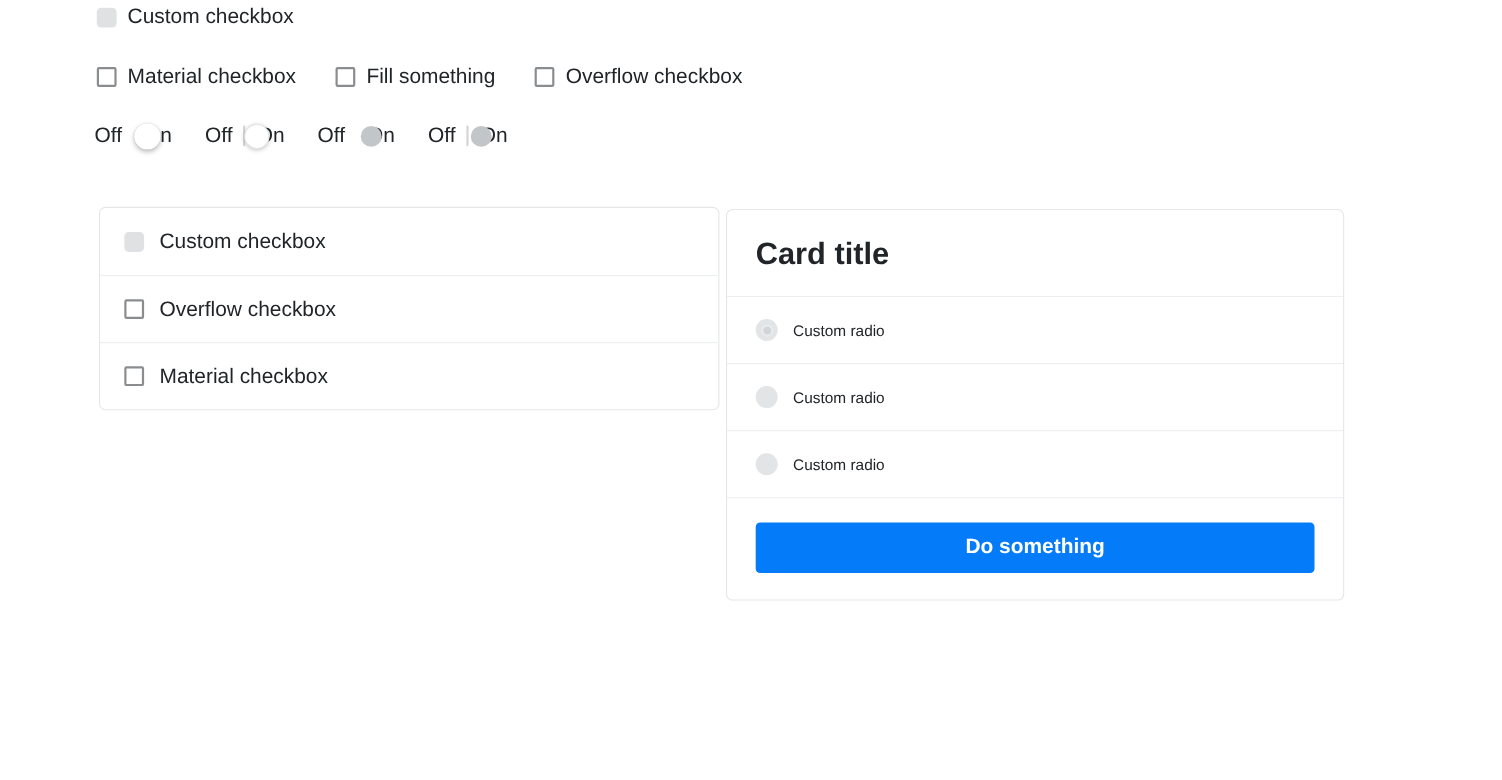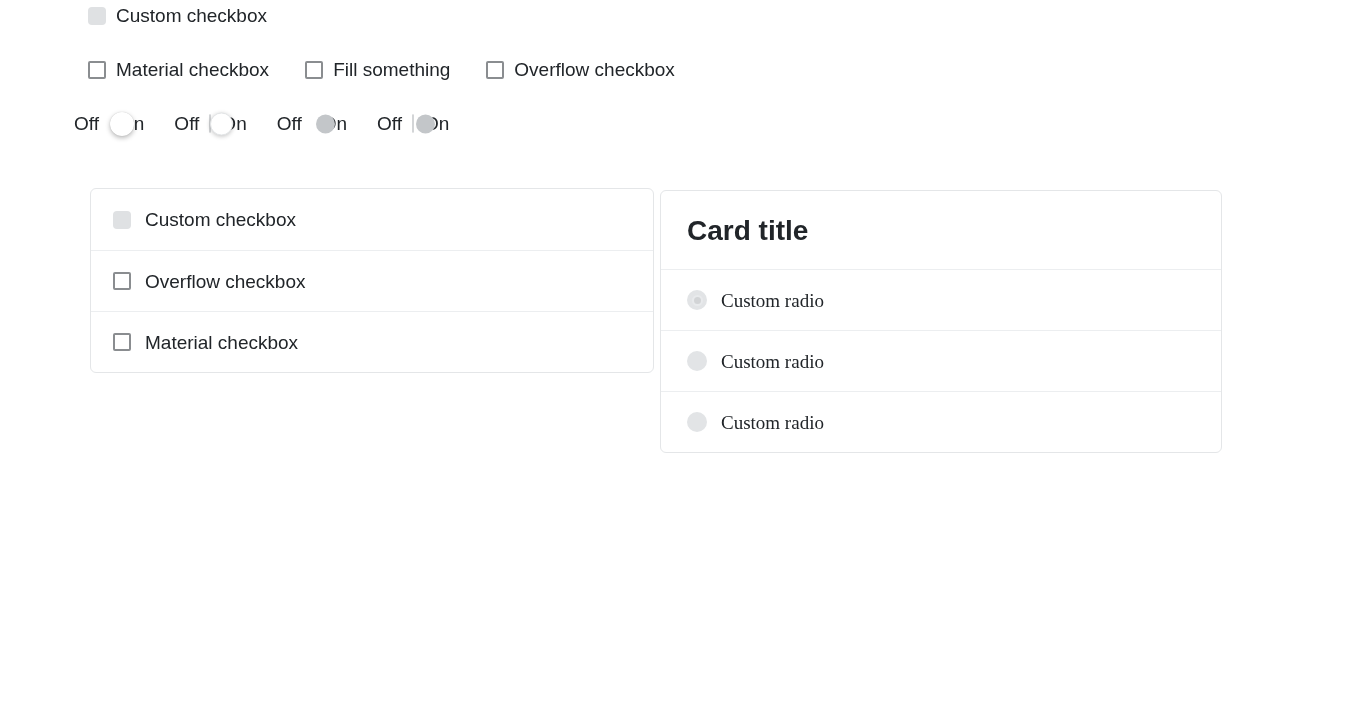--- a/index.html
+++ b/index.html
@@ -21,21 +21,21 @@
   
   .row-outline {
     position: absolute; left: 88px; top: 60px;
     display: flex; align-items: center;
   }
   .row-outline .cb-item { display: flex; align-items: center; gap: 10px; }
   .row-outline .cb-item + .cb-item { margin-left: 36px; }
 
   
   .row-toggles {
-    position: absolute; left: 74px; top: 114px;
+    position: absolute; left: 86px; top: 114px;
     display: flex; align-items: center;
   }
   .toggle-group { display: flex; align-items: center; gap: 10px; }
   .toggle-group + .toggle-group { margin-left: 30px; }
   .toggle-label { font-size: 19px; color: #212529; line-height: 1; }
 
   
   .cb-custom {
     width: 18px; height: 18px; border-radius: 4px;
     background: #dfe1e3; flex: none;
@@ -95,21 +95,21 @@
   }
   .radio-dot {
     width: 20px; height: 20px; border-radius: 50%;
     background: #e2e4e6; flex: none;
     display: flex; align-items: center; justify-content: center;
   }
   .radio-dot.selected::after {
     content: ""; width: 7px; height: 7px; border-radius: 50%;
     background: #d2d4d6; box-shadow: 0 0 0 2px #e8eaec;
   }
-  .radio-text { font-size: 19px; color: #212529; line-height: 1; font-family: Liberation Serif, serif; }
+  .radio-text { font-size: 14px; color: #212529; line-height: 1; }
 
   .card-footer { border-top: 1px solid #eceef0; padding: 22px 26px 24px 26px; }
   .primary-btn {
     display: block; width: 100%; height: 46px;
     background: #047bf8; color: #ffffff;
     border: none; border-radius: 4px;
     font-family: "Liberation Sans", sans-serif;
     font-size: 19px; font-weight: bold;
     cursor: pointer; line-height: 46px; padding: 0; text-align: center;
   }
@@ -205,15 +205,18 @@
     </div>
     <div class="radio-row">
       <span class="radio-dot"></span>
       <span class="radio-text">Custom radio</span>
     </div>
     <div class="radio-row">
       <span class="radio-dot"></span>
       <span class="radio-text">Custom radio</span>
     </div>
 
+    <div class="card-footer">
+      <button class="primary-btn">Do something</button>
+    </div>
   </div>
 
 </div>
 
 </body></html>

